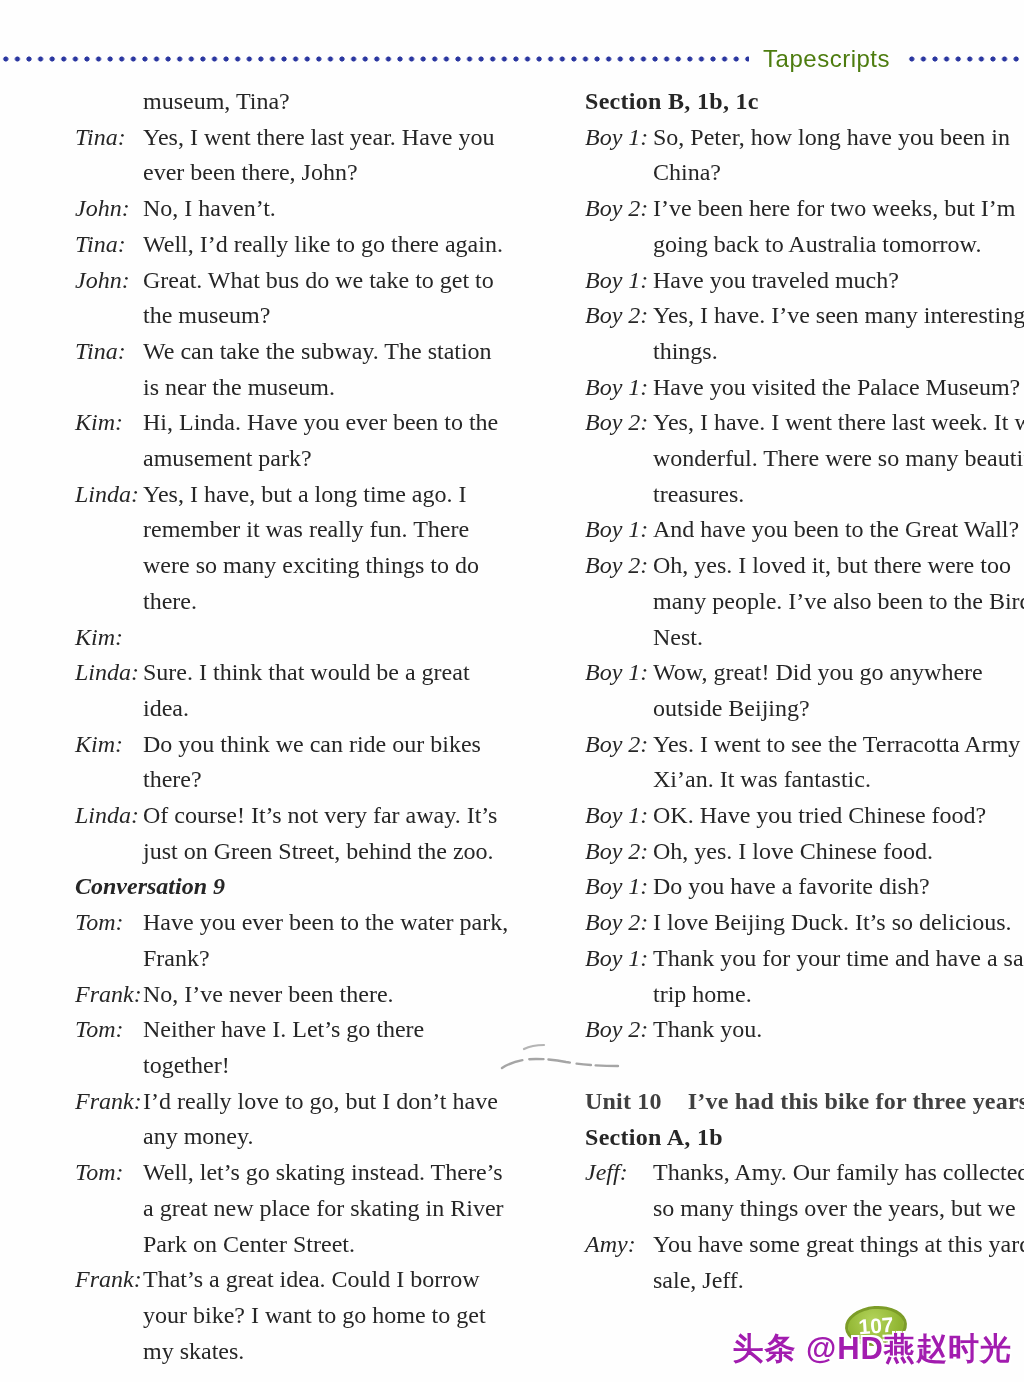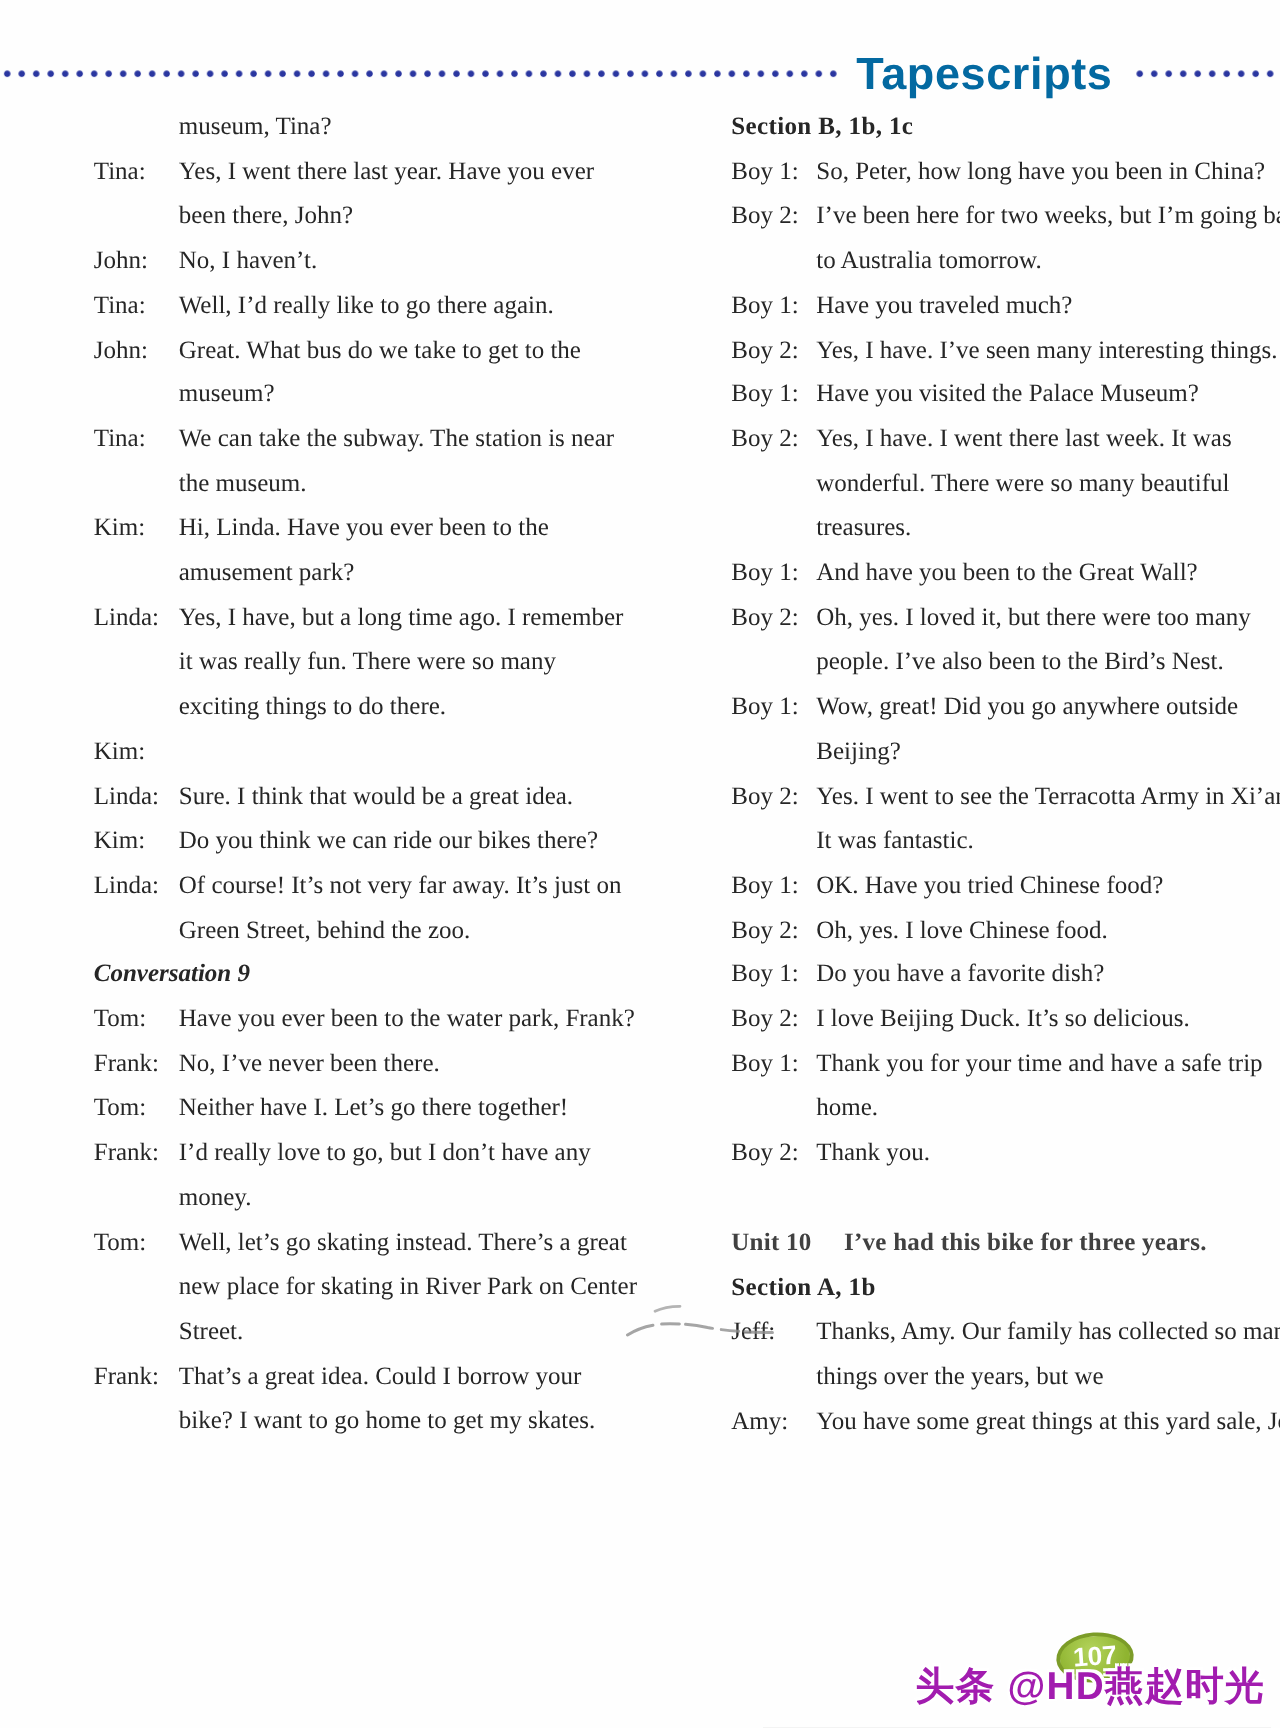--- a/index.html
+++ b/index.html
@@ -20,38 +20,38 @@
   .dots{
     height:10px;
     background-image:radial-gradient(circle at center,#2a36a0 2.2px, rgba(42,54,160,0) 2.9px);
     background-size:11.6px 10px;
     background-position:left center;
   }
   .dots-left{flex:1;}
   .dots-right{width:118px;}
   .header-title{
     font-family:"Liberation Sans", sans-serif;
-    font-weight:bold;
-    font-size:36px;
-    color:#0369a1;
+    font-weight:normal;
+    font-size:24px;
+    color:#4d7c0f;
     margin:0 16px 0 14px;
     letter-spacing:.5px;
     white-space:nowrap;
   }
   
   .columns{
     position:absolute;top:84px;left:75px;
     display:flex;gap:33px;
     align-items:flex-start;
   }
-  .col{font-size:20px;line-height:35.7px;}
+  .col{font-size:24px;line-height:35.7px;}
   .col-left{width:437px;}
   .col-right{width:467px;margin-left:40px;}
   .dlg-row{display:grid;grid-template-columns:68px 1fr;}
-  .speaker{white-space:nowrap;}
+  .speaker{font-style:italic;white-space:nowrap;}
   .dlg-text{}
   .cont-line{margin-left:68px;}
   .conv-heading{font-weight:bold;font-style:italic;}
   .sec-heading{font-weight:bold;letter-spacing:.3px;}
   .unit-heading{font-weight:bold;color:#404040;letter-spacing:.2px;}
   .unit-heading .unit-label{margin-right:26px;}
   .gap-before{margin-top:36px;}
   
   .page-badge{
     position:absolute;

